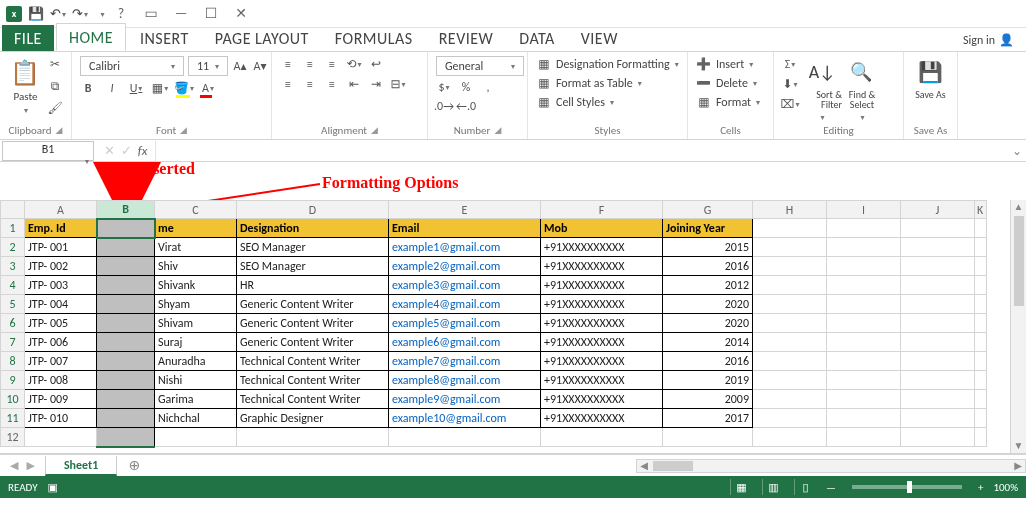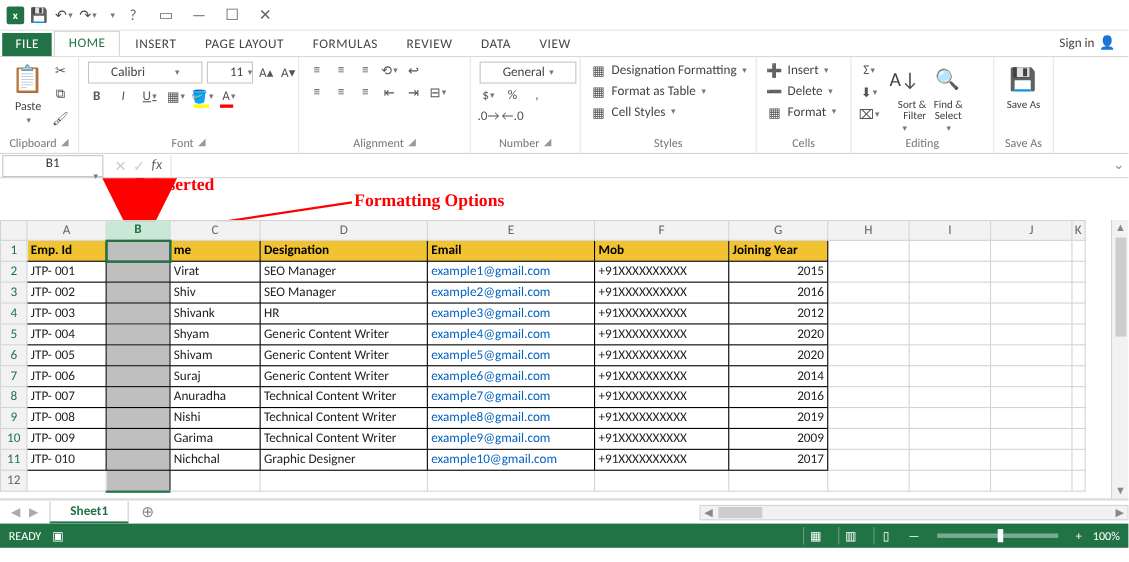--- a/index.html
+++ b/index.html
@@ -9,39 +9,39 @@
   .titlebar { height: 28px; background: #fff; display: flex; align-items: center; border-bottom: 1px solid #e3e3e3; }
   .qat { display: flex; align-items: center; gap: 6px; padding-left: 6px; }
   .qat .qicon { width: 16px; height: 16px; display:flex; align-items:center; justify-content:center; font-size:13px; color:#444; }
   .qicon.excel { background:#217346; color:#fff; font-weight:bold; font-size:10px; border-radius:2px; }
   .titlebar .title { flex:1; text-align:center; color:#666; font-size:13px; }
   .winbtns { display:flex; gap:8px; padding-right:6px; color:#666; }
   .winbtns span { width:22px; text-align:center; font-size:14px; }
 
   
   .tabsrow { height:24px; display:flex; align-items:flex-end; padding-left:2px; gap:2px; border-bottom:1px solid #d4d4d4; }
-  .tab { padding:4px 12px 3px; font-size:12px; color:#444; text-transform:uppercase; letter-spacing:.5px; }
+  .tab { padding:4px 12px 3px; font-size:16px; color:#444; text-transform:uppercase; letter-spacing:.5px; }
   .tab.file { background:#217346; color:#fff; }
   .tab.active { color:#217346; border:1px solid #d4d4d4; border-bottom:1px solid #fff; background:#fff; }
   .signin { margin-left:auto; padding:4px 12px; color:#444; display:flex; align-items:center; gap:4px; }
 
   
   .ribbon { height:88px; background:#fff; display:flex; border-bottom:1px solid #d4d4d4; }
   .group { border-right:1px solid #e5e5e5; padding:4px 8px 0; display:flex; flex-direction:column; }
   .group .gbody { flex:1; display:flex; align-items:flex-start; }
   .group .glabel { text-align:center; font-size:11px; color:#777; padding:2px 0; display:flex; justify-content:center; gap:4px; }
   .glabel .dlg { font-size:9px; color:#999; }
   .btncol { display:flex; flex-direction:column; gap:2px; align-items:center; }
   .bigbtn { display:flex; flex-direction:column; align-items:center; justify-content:center; width:44px; font-size:11px; color:#444; gap:2px; }
   .bigiconbox { width:32px; height:32px; display:flex; align-items:center; justify-content:center; }
   .smallrow { display:flex; gap:4px; align-items:center; }
   .sicon { width:16px; height:16px; display:inline-flex; align-items:center; justify-content:center; font-size:12px; color:#555; }
   .dd { font-size:8px; color:#777; margin-left:1px; }
   .selectbox { border:1px solid #c6c6c6; background:#fff; height:20px; display:flex; align-items:center;
-               padding:0 20px; font-size:12px; color:#444; gap:4px; }
+               padding:0 8px; font-size:12px; color:#444; gap:4px; }
   .selectbox .dd { margin-left:auto; }
 
   
   .fbar { height:22px; display:flex; align-items:center; border-bottom:1px solid #d4d4d4; }
   .namebox { width:92px; height:20px; border:1px solid #c6c6c6; margin:0 2px; display:flex; align-items:center;
              padding:0 4px; font-size:12px; color:#333;flex-direction:column; }
   .namebox .dd { margin-left:auto; }
   .fxbtns { display:flex; gap:6px; padding:0 8px; color:#888; font-size:13px; }
   .fx { font-style:italic; color:#666; }
   .formula { flex:1; height:20px; border-left:1px solid #e3e3e3; }

